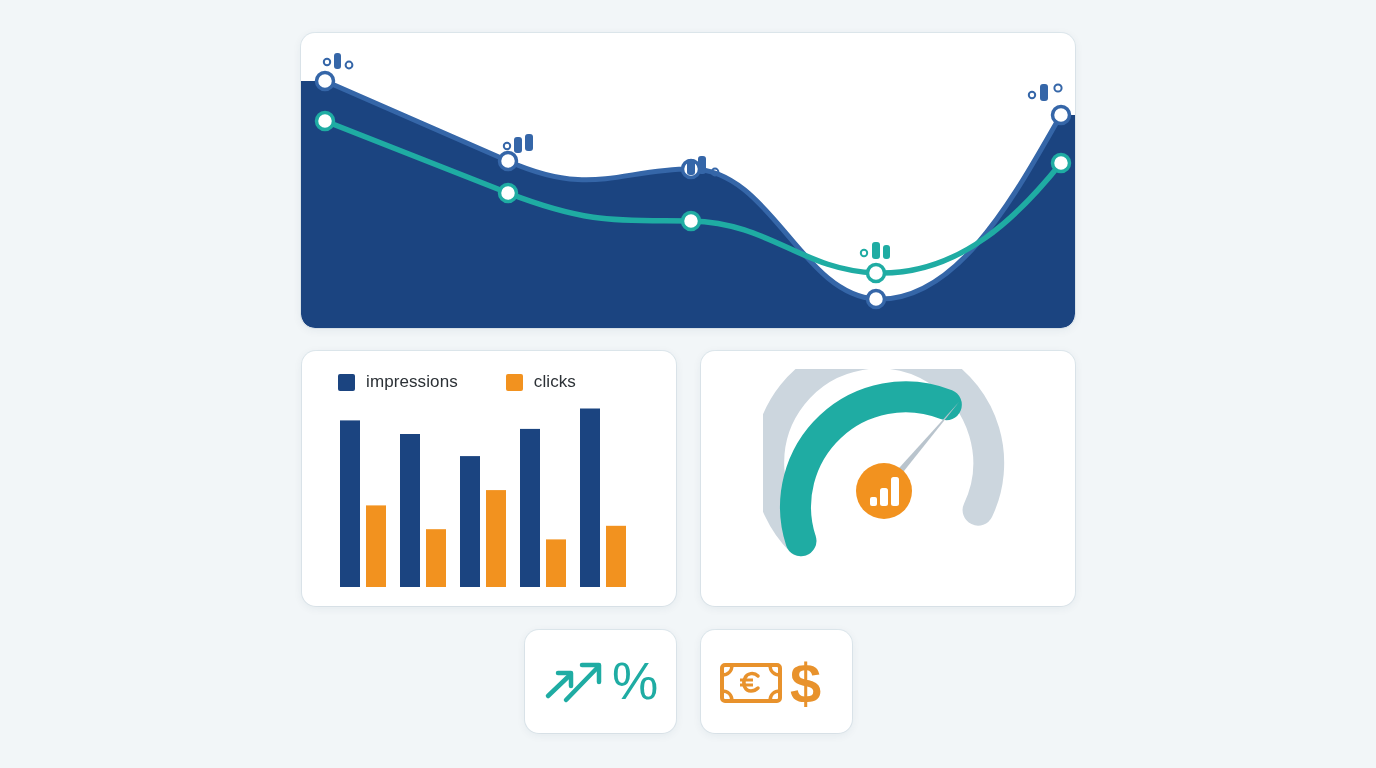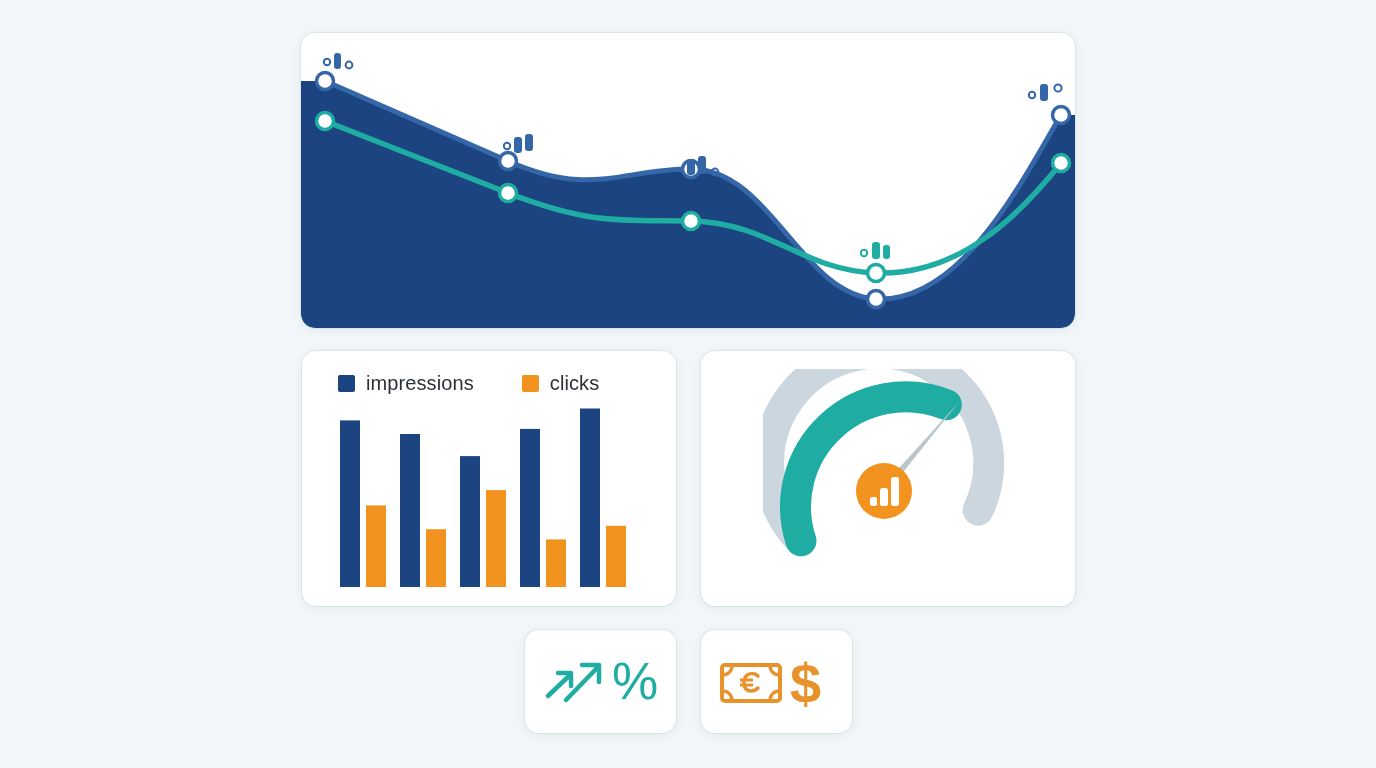--- a/index.html
+++ b/index.html
@@ -55,21 +55,21 @@
     display: flex;
     align-items: center;
     gap: 11px;
   }
   .legend-swatch {
     width: 17px;
     height: 17px;
     border-radius: 2px;
   }
   .legend-label {
-    font-size: 20px;
+    font-size: 17px;
     color: #2c3136;
     letter-spacing: .1px;
   }
   #bars {
     position: absolute;
     left: 0;
     top: 0;
   }
 
   

